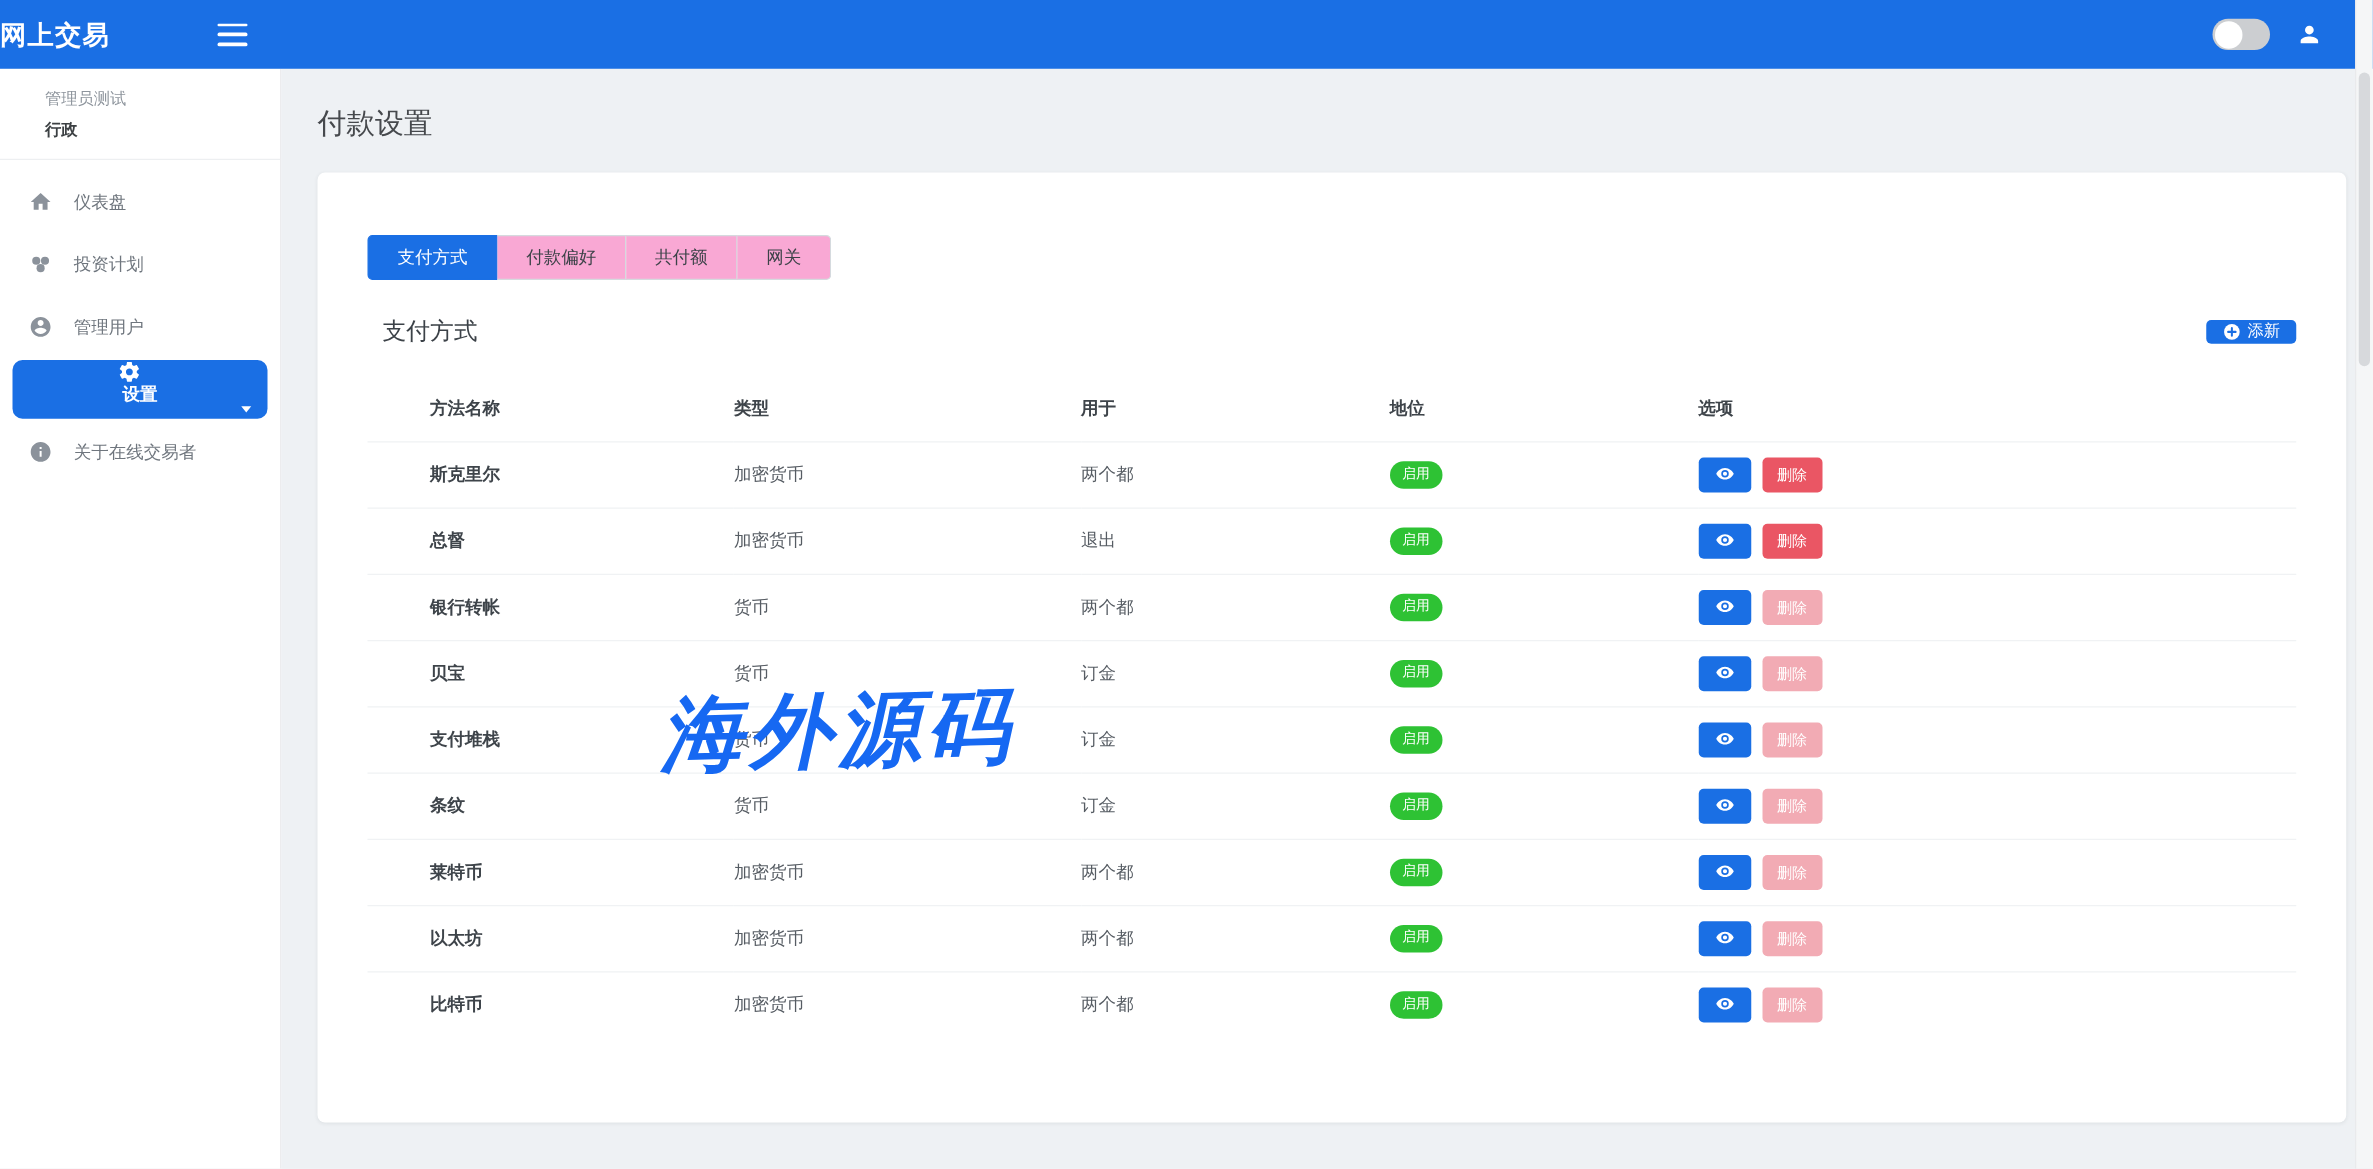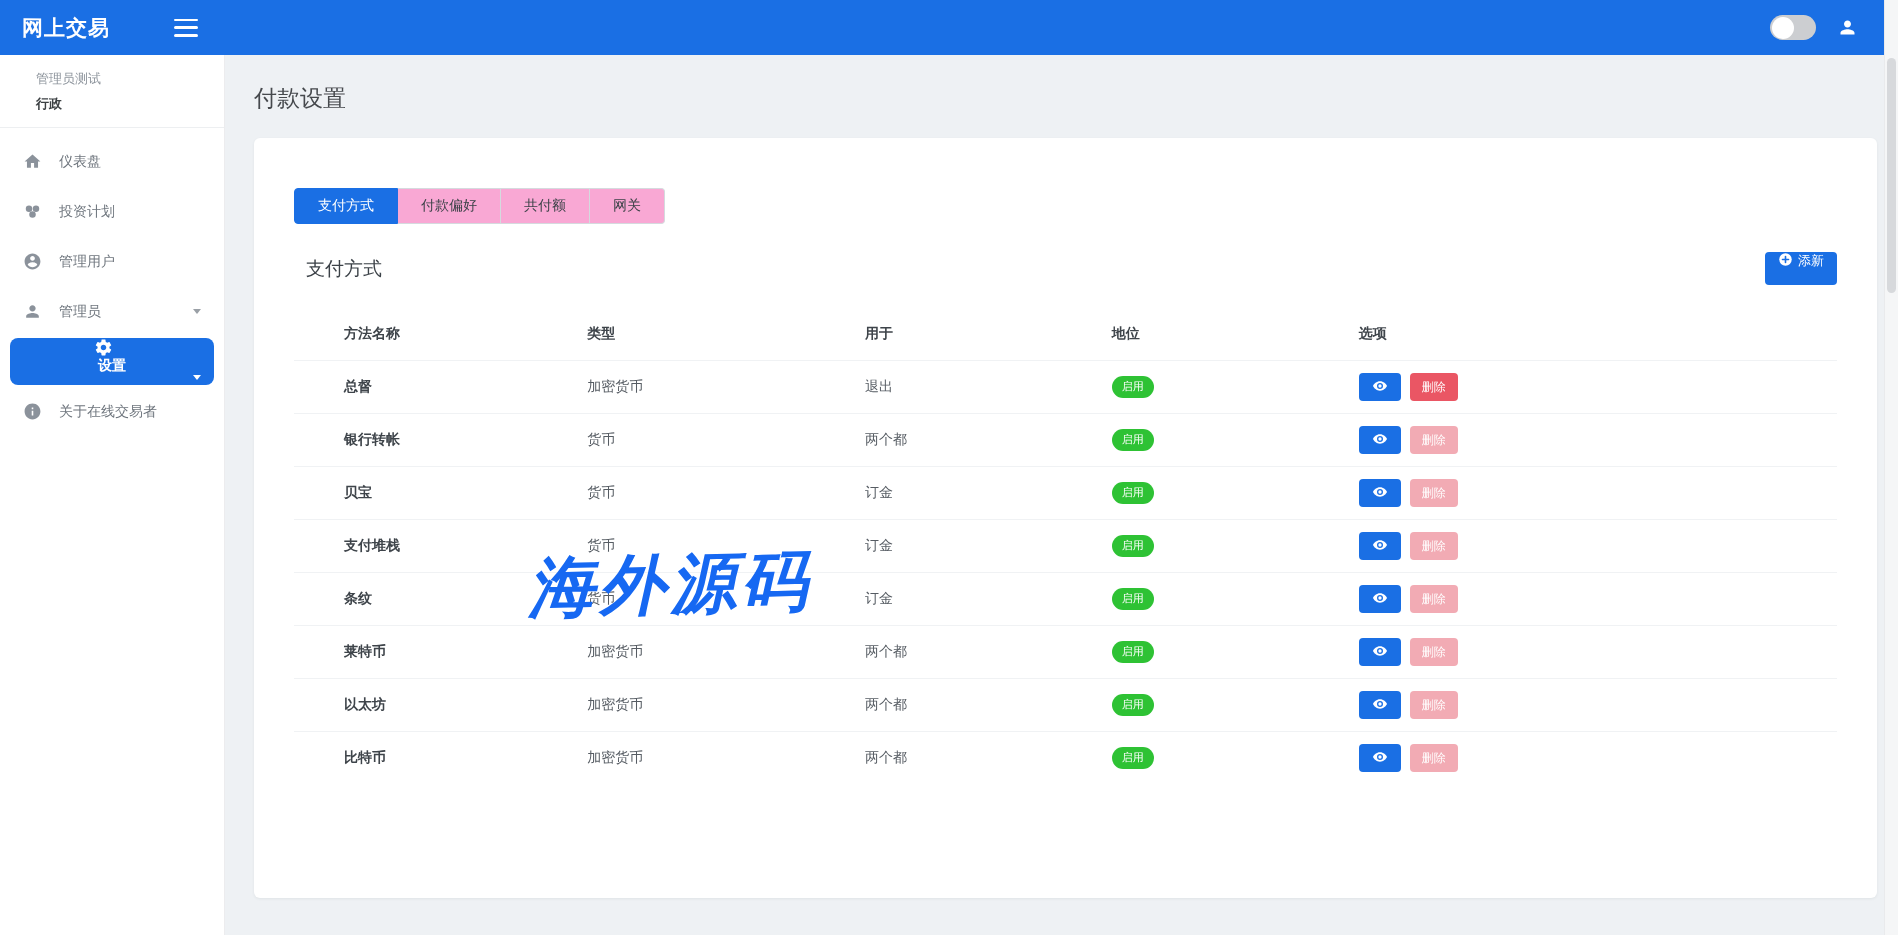--- a/index.html
+++ b/index.html
@@ -11,21 +11,21 @@
     --text-dark:#3e444a;
     --text-mid:#565c63;
     --side-text:#6f767e;
   }
   *{box-sizing:border-box;margin:0;padding:0;}
   html,body{width:1898px;height:935px;overflow:hidden;}
   body{font-family:"Liberation Sans","DejaVu Sans",sans-serif;background:var(--main-bg);position:relative;}
 
   
   .topbar{position:absolute;top:0;left:0;width:100%;height:55px;background:var(--primary);display:flex;align-items:center;z-index:30;}
-  .brand{color:#fff;font-size:21px;font-weight:700;padding-left:22px;letter-spacing:1px;width:166px;}
+  .brand{color:#fff;font-size:21px;font-weight:700;letter-spacing:1px;width:166px;}
   .hamburger{width:24px;height:18px;display:flex;flex-direction:column;justify-content:space-between;cursor:pointer;margin-left:8px;}
   .hamburger span{display:block;height:2.5px;background:#fff;border-radius:2px;}
   .topbar-right{margin-left:auto;display:flex;align-items:center;gap:20px;padding-right:40px;}
   .toggle{width:46px;height:25px;background:#ccced1;border-radius:13px;position:relative;cursor:pointer;}
   .toggle .knob{position:absolute;left:2px;top:1.5px;width:22px;height:22px;background:#fff;border-radius:50%;}
   .top-user{width:22px;height:22px;display:flex;align-items:center;justify-content:center;cursor:pointer;}
 
   
   .sidebar{position:absolute;top:55px;left:0;bottom:0;width:225px;background:#fff;z-index:20;border-right:1px solid #ececee;}
   .side-profile{padding:15px 36px 14px;border-bottom:1px solid #edeff1;}
@@ -47,21 +47,21 @@
   .card{background:#fff;border-radius:6px;box-shadow:0 1px 3px rgba(40,50,60,.07);padding:50px 40px 65px 40px;min-height:760px;}
 
   .tabs{display:flex;}
   .tab{height:36px;padding:0 23px;background:#f9a8d4;border:1px solid #d5dade;border-left:none;font-size:14px;color:#3c4248;cursor:pointer;font-family:inherit;}
   .tab:first-child{border-left:1px solid #d5dade;border-radius:4px 0 0 4px;}
   .tab:last-child{border-radius:0 4px 4px 0;}
   .tab.active{background:var(--primary);border-color:var(--primary);color:#fff;}
 
   .panel-head{display:flex;justify-content:space-between;align-items:center;margin-top:28px;}
   .panel-title{font-size:19px;color:#3c4248;font-weight:400;padding-left:12px;}
-  .add-btn{background:var(--primary);color:#fff;border:none;border-radius:4px;height:33px;padding:0 13px;font-size:13px;display:flex;align-items:flex-start;gap:5px;cursor:pointer;font-family:inherit;margin-left:48px;}
+  .add-btn{background:var(--primary);color:#fff;border:none;border-radius:4px;height:19px;padding:0 13px;font-size:13px;display:flex;align-items:center;gap:5px;cursor:pointer;font-family:inherit;margin-left:48px;}
   .add-btn svg{display:block;}
 
   table{width:100%;border-collapse:collapse;margin-top:18px;table-layout:fixed;}
   col.c-name{width:19%;}col.c-type{width:18%;}col.c-used{width:16%;}col.c-status{width:16%;}col.c-opt{width:31%;}
   th{text-align:left;font-size:14px;font-weight:700;color:var(--text-dark);padding:22px 0 17px;}
   th:first-child,td:first-child{padding-left:50px;}
   tbody td{border-top:1px solid #f0f2f4;height:53px;font-size:14px;color:var(--text-mid);}
   td.name{font-weight:700;color:var(--text-dark);}
   .badge{display:inline-block;background:var(--success);color:#fff;font-size:11px;line-height:1;padding:5px 10px 6px;border-radius:11px;}
   .btn-eye{width:42px;height:28px;background:var(--primary);border:none;border-radius:4px;display:inline-flex;align-items:center;justify-content:center;margin-right:9px;vertical-align:middle;cursor:pointer;}
@@ -121,29 +121,20 @@
         </span>
         <span class="nav-label">投资计划</span>
       </div>
       <div class="nav-item">
         <span class="nav-icon">
           <svg viewBox="0 0 24 24">
             <path fill="currentColor" d="M12 2C6.48 2 2 6.48 2 12s4.48 10 10 10 10-4.48 10-10S17.52 2 12 2zm0 3c1.66 0 3 1.34 3 3s-1.34 3-3 3-3-1.34-3-3 1.34-3 3-3zm0 14.2c-2.5 0-4.71-1.28-6-3.22.03-1.99 4-3.08 6-3.08 1.99 0 5.97 1.09 6 3.08-1.29 1.94-3.5 3.22-6 3.22z"></path>
           </svg>
         </span>
         <span class="nav-label">管理用户</span>
-      </div>
-      <div class="nav-item">
-        <span class="nav-icon">
-          <svg viewBox="0 0 24 24">
-            <path fill="currentColor" d="M12 12c2.21 0 4-1.79 4-4s-1.79-4-4-4-4 1.79-4 4 1.79 4 4 4zm0 2c-2.67 0-8 1.34-8 4v2h16v-2c0-2.66-5.33-4-8-4z"></path>
-          </svg>
-        </span>
-        <span class="nav-label">管理员</span>
-        <span class="caret"></span>
       </div>
       <div class="nav-item active">
         <span class="nav-icon">
           <svg viewBox="0 0 24 24">
             <path fill="currentColor" d="M19.43 12.98c.04-.32.07-.64.07-.98s-.03-.66-.07-.98l2.11-1.65c.19-.15.24-.42.12-.64l-2-3.46c-.12-.22-.39-.3-.61-.22l-2.49 1c-.52-.4-1.08-.73-1.69-.98l-.38-2.65C14.46 2.18 14.25 2 14 2h-4c-.25 0-.46.18-.49.42l-.38 2.65c-.61.25-1.17.59-1.69.98l-2.49-1c-.23-.09-.49 0-.61.22l-2 3.46c-.13.22-.07.49.12.64l2.11 1.65c-.04.32-.07.65-.07.98s.03.66.07.98l-2.11 1.65c-.19.15-.24.42-.12.64l2 3.46c.12.22.39.3.61.22l2.49-1c.52.4 1.08.73 1.69.98l.38 2.65c.03.24.24.42.49.42h4c.25 0 .46-.18.49-.42l.38-2.65c.61-.25 1.17-.59 1.69-.98l2.49 1c.23.09.49 0 .61-.22l2-3.46c.12-.22.07-.49-.12-.64l-2.11-1.65zM12 15.5c-1.93 0-3.5-1.57-3.5-3.5s1.57-3.5 3.5-3.5 3.5 1.57 3.5 3.5-1.57 3.5-3.5 3.5z"></path>
           </svg>
         </span>
         <span class="nav-label">设置</span>
         <span class="caret"></span>
       </div>
@@ -194,20 +185,31 @@
         <tr>
           <th>方法名称</th>
           <th>类型</th>
           <th>用于</th>
           <th>地位</th>
           <th>选项</th>
         </tr>
       </thead>
       <tbody id="tbody">
           <tr>
+            <td class="name">斯克里尔</td>
+            <td>加密货币</td>
+            <td>两个都</td>
+            <td><span class="badge">启用</span></td>
+            <td><button class="btn-eye">
+                <span><svg viewBox="0 0 24 24" width="16" height="16">
+                    <path fill="#fff" d="M12 5C6.8 5 2.9 8.9 1.5 12 2.9 15.1 6.8 19 12 19s9.1-3.9 10.5-7C21.1 8.9 17.2 5 12 5zm0 11.5A4.5 4.5 0 1 1 12 7.5a4.5 4.5 0 0 1 0 9zm0-7a2.5 2.5 0 1 0 0 5 2.5 2.5 0 0 0 0-5z"></path>
+                  </svg></span>
+              </button><button class="btn-del">删除</button></td>
+          </tr>
+          <tr>
             <td class="name">总督</td>
             <td>加密货币</td>
             <td>退出</td>
             <td><span class="badge">启用</span></td>
             <td><button class="btn-eye">
                 <span><svg viewBox="0 0 24 24" width="16" height="16">
                     <path fill="#fff" d="M12 5C6.8 5 2.9 8.9 1.5 12 2.9 15.1 6.8 19 12 19s9.1-3.9 10.5-7C21.1 8.9 17.2 5 12 5zm0 11.5A4.5 4.5 0 1 1 12 7.5a4.5 4.5 0 0 1 0 9zm0-7a2.5 2.5 0 1 0 0 5 2.5 2.5 0 0 0 0-5z"></path>
                   </svg></span>
               </button><button class="btn-del">删除</button></td>
           </tr>

